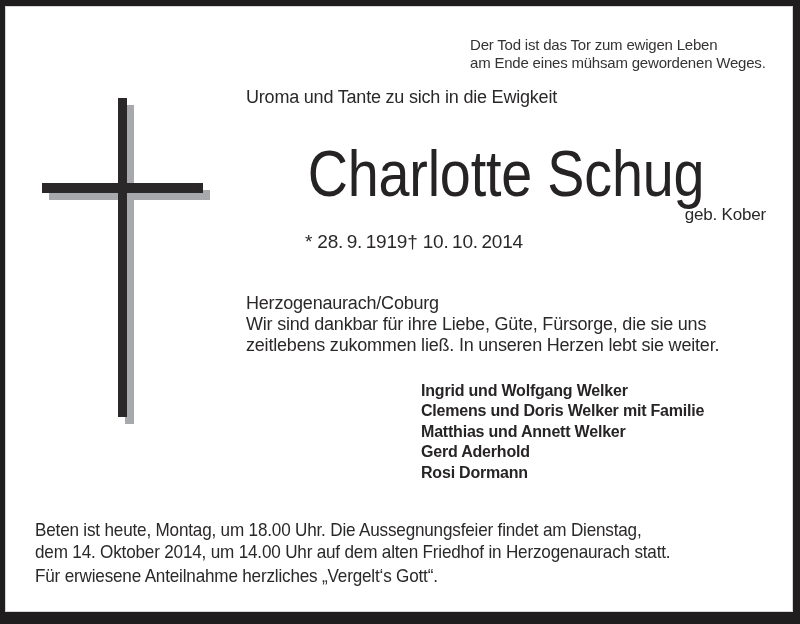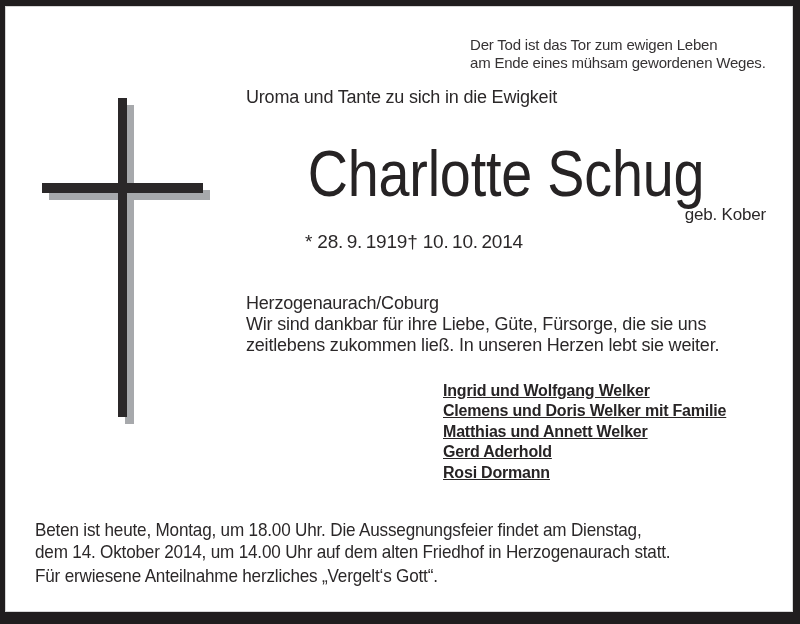--- a/index.html
+++ b/index.html
@@ -89,28 +89,27 @@
   .tribute {
     position: absolute;
     left: 246px;
     top: 314px;
     font-size: 18px;
     line-height: 21px;
     white-space: nowrap;
   }
   .mourners {
     position: absolute;
-    left: 443px;
+    left: 421px;
     top: 381px;
     font-size: 16px;
     font-weight: 700;
     line-height: 20.4px;
     color: #272425;
     white-space: nowrap;
-    text-decoration: underline;
   }
   .schedule {
     position: absolute;
     left: 35px;
     top: 519px;
     width: 780px;
     font-size: 19px;
     line-height: 22px;
     transform: scaleX(0.9);
     transform-origin: left top;

